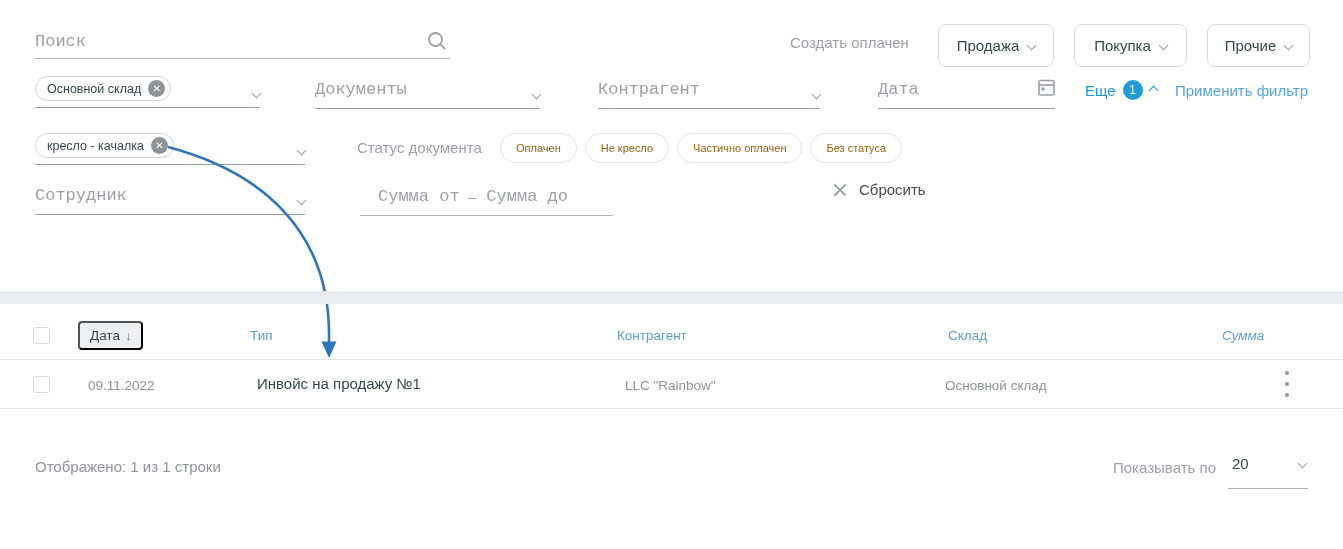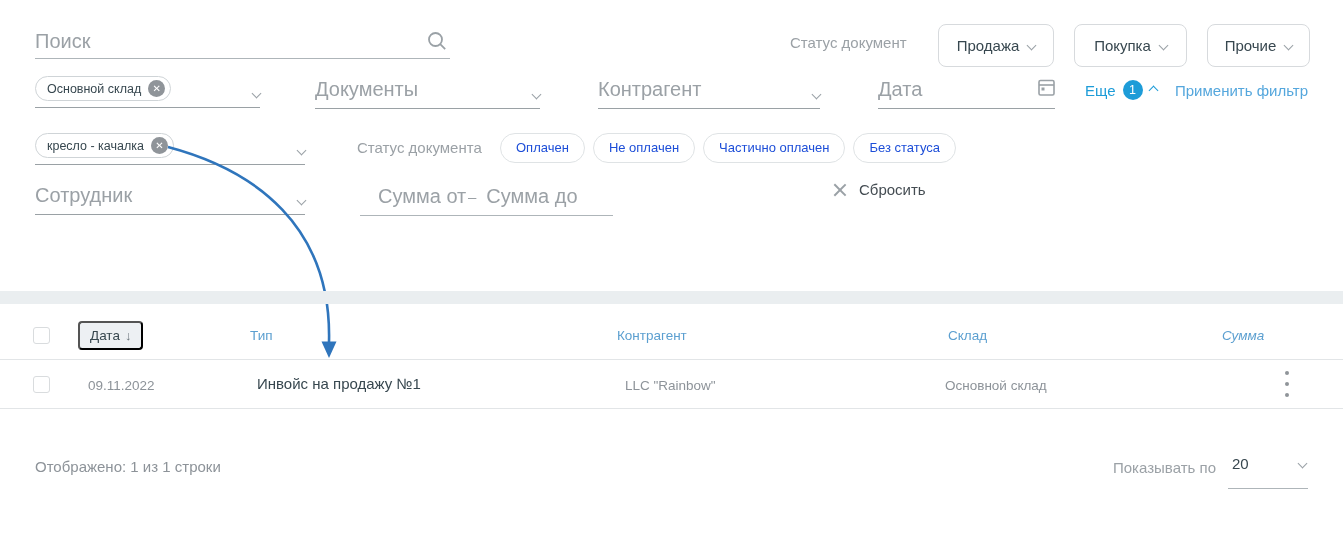--- a/index.html
+++ b/index.html
@@ -8,39 +8,39 @@
     --table-header-blue:#5b9fd0;
     --arrow-blue:#2f75bc;
   }
   *{box-sizing:border-box;margin:0;padding:0;}
   body{background:#fff;font-family:"Liberation Sans",sans-serif;}
   .page{position:relative;width:1343px;height:549px;background:#fff;overflow:hidden;}
 
   
   .chev{display:inline-block;width:7px;height:7px;border-right:1.6px solid #9aa1a6;border-bottom:1.6px solid #9aa1a6;transform:rotate(45deg);}
   .chev.up{border-color:var(--accent-blue);transform:rotate(-135deg);}
-  .u-input{border:none;outline:none;background:transparent;font-family:Liberation Sans, sans-serif;font-size:20px;color:#37474f;width:100%;height:26px;}
+  .u-input{border:none;outline:none;background:transparent;font-family:Liberation Mono, monospace;font-size:17px;color:#37474f;width:100%;height:26px;}
   .u-input::placeholder{color:#9ba1a6;opacity:1;}
   .sel{position:absolute;display:flex;align-items:flex-end;justify-content:space-between;padding-bottom:6px;border-bottom:1px solid #9aa1a5;}
   .sel .chev{margin-bottom:4px;}
 
   
   .search-wrap{position:absolute;left:35px;top:28px;width:415px;border-bottom:1px solid #aeb5b9;padding-bottom:4px;}
   .search-icon{position:absolute;right:2px;top:2px;}
   .muted-label{position:absolute;font-size:15px;color:#9ba1a6;}
   .btn{position:absolute;top:24px;height:43px;border:1px solid #d7dadd;border-radius:8px;background:#fff;display:flex;align-items:center;justify-content:center;gap:9px;font-size:15px;color:#37474f;cursor:pointer;}
 
   
   .chip{display:inline-flex;align-items:center;gap:7px;border:1px solid #cfd4d7;border-radius:13px;padding:3px 5px 3px 11px;font-size:12.5px;color:#37474f;background:#fff;}
   .chip-close{display:inline-flex;align-items:center;justify-content:center;width:17px;height:17px;border-radius:50%;background:#8f9499;cursor:pointer;}
   .chip-close::before{content:"✕";color:#fff;font-size:10px;line-height:1;}
 
   
   .status-row{position:absolute;left:500px;top:133px;display:flex;gap:8px;}
-  .pill{height:30px;line-height:28px;padding:0 15px;border:1px solid #dfe3e5;border-radius:15px;font-size:13px;color:#1d4ed8;background:#fff;cursor:pointer;white-space:nowrap;}
+  .pill{height:30px;line-height:28px;padding:0 15px;border:1px solid #dfe3e5;border-radius:15px;font-size:11px;color:#a16207;background:#fff;cursor:pointer;white-space:nowrap;}
 
   
   .more{position:absolute;left:1085px;top:80px;display:flex;align-items:center;gap:7px;cursor:pointer;}
   .more-label{font-size:15px;color:var(--accent-blue);}
   .badge{width:20px;height:20px;border-radius:50%;background:var(--accent-blue);color:#fff;font-size:12.5px;display:flex;align-items:center;justify-content:center;}
   .apply-link{position:absolute;left:1175px;top:82px;font-size:15px;color:var(--link-blue);cursor:pointer;}
 
   
   .reset{position:absolute;left:833px;top:181px;display:flex;align-items:center;gap:12px;cursor:pointer;}
   .x-icon{position:relative;width:14px;height:14px;}
@@ -79,21 +79,21 @@
   <div class="search-wrap">
     <input class="u-input" type="text" placeholder="Поиск" style="">
     <span class="search-icon">
       <svg width="22" height="22" viewBox="0 0 22 22">
           <circle cx="9.5" cy="9.5" r="6.5" fill="none" stroke="#9aa1a6" stroke-width="1.8"></circle>
           <line x1="14.2" y1="14.2" x2="19.2" y2="19.2" stroke="#9aa1a6" stroke-width="1.8"></line>
         </svg>
     </span>
   </div>
 
-  <div class="muted-label" style="left:790px;top:34px;">Статус документ</div>
+  <div class="muted-label" style="left:790px;top:34px;">Создать оплачен</div>
 
   <button class="btn" style="left:938px;width:116px;">
     <span>Продажа</span>
     <span class="chev"></span>
   </button>
   <button class="btn" style="left:1207px;width:103px;">
     <span>Прочие</span>
     <span class="chev"></span>
   </button>
   <button class="btn" style="left:1074px;width:113px;">
@@ -143,21 +143,21 @@
       <span>кресло - качалка</span>
       <span class="chip-close"></span>
     </span>
     <span class="chev"></span>
   </div>
 
   <div class="muted-label" style="left:357px;top:139px;">Статус документа</div>
 
   <div class="status-row">
     <button class="pill">Оплачен</button>
-    <button class="pill">Не оплачен</button>
+    <button class="pill">Не кресло</button>
     <button class="pill">Частично оплачен</button>
     <button class="pill">Без статуса</button>
   </div>
 
   <div class="sel" style="left:35px;top:182px;width:270px;">
     <input class="u-input" style="border: none;" type="text" placeholder="Сотрудник">
     <span class="chev"></span>
   </div>
 
   <div style="position:absolute;left:360px;top:183px;width:253px;display:flex;align-items:center;border-bottom:1px solid #aeb5b9;padding:0 0 6px 18px;">

